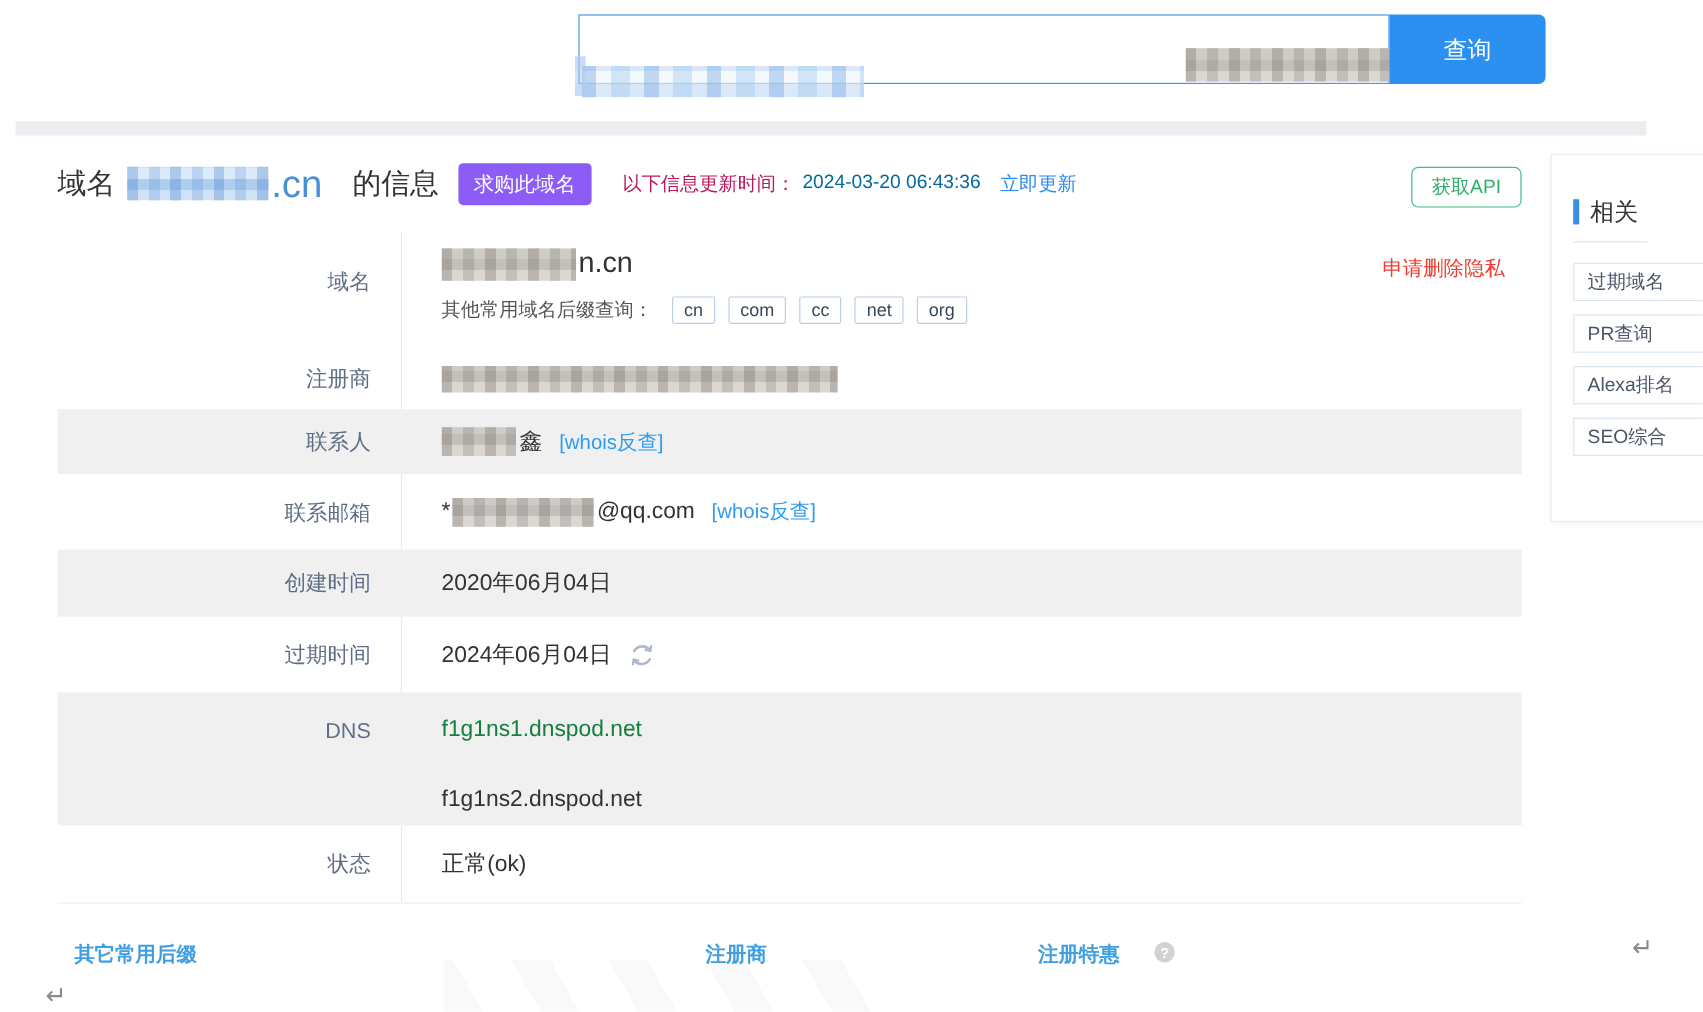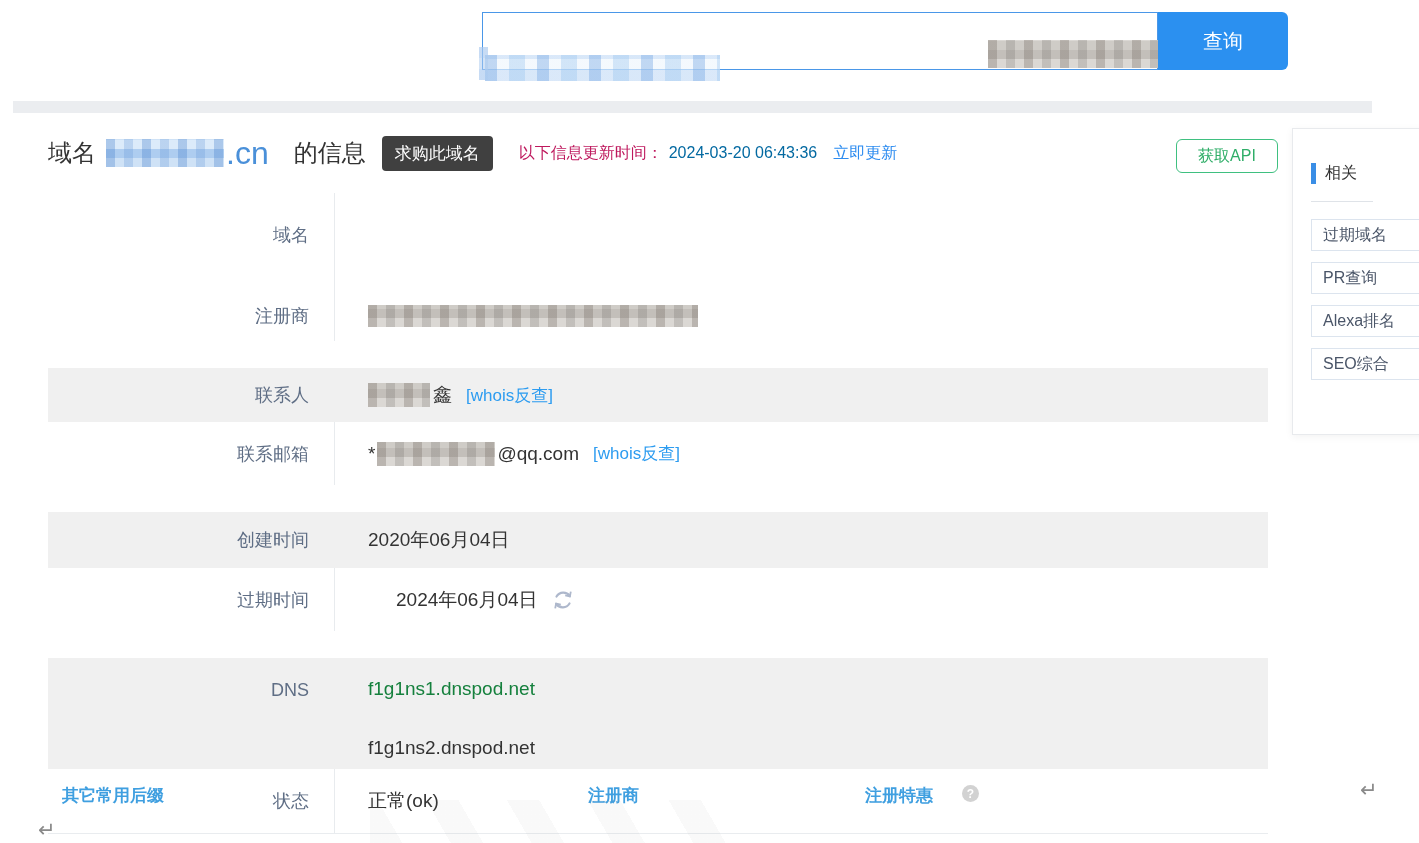--- a/index.html
+++ b/index.html
@@ -39,49 +39,49 @@
   .redacted-suggest { position:absolute; left:485px; top:55px; width:235px; height:26px; }
   .caret-strip { position:absolute; left:479px; top:47px; width:9px; height:33px; opacity:.7; }
   
   .band { position:absolute; left:13px; top:101px; width:1359px; height:12px; background:#ebedf0; }
   
   .page-header { position:absolute; left:48px; top:134px; height:38px; display:flex; align-items:center; }
   .page-header .t { font-size:24px; color:#333; }
   .page-header .tld { font-size:32px; color:#4a90d9; }
   .redacted-domain-h { width:118px; height:28px; margin:0 2px 0 10px; }
   .buy-btn {
-    margin-left:16px; background:#404040; color:#fff; font-size:17px;
+    margin-left:16px; background:#8b5cf6; color:#fff; font-size:17px;
     padding:6px 13px; border:none; border-radius:4px; cursor:pointer; white-space:nowrap;
   }
   .upd { margin-left:26px; font-size:16px; color:#be185d; white-space:nowrap; }
   .upd-time { margin-left:6px; font-size:16px; color:#0369a1; }
   .upd-link { margin-left:16px; font-size:16px; color:#2d8cf0; text-decoration:none; cursor:pointer; }
   .api-btn {
-    position:absolute; left:1176px; top:139px; width:102px; height:34px;
+    position:absolute; left:1176px; top:139px; width:92px; height:34px;
     background:#fff; border:1px solid #3fc080; border-radius:6px;
     color:#2fae68; font-size:16px; display:flex; align-items:center; justify-content:center; cursor:pointer;
   }
   
   .sidebar {
     position:absolute; left:1292px; top:128px; width:163px; height:307px;
     background:#fff; border:1px solid #e8eaed; box-shadow:0 2px 8px rgba(0,0,0,.05);
   }
   .sb-title { position:absolute; left:18px; top:34px; display:flex; align-items:center; }
   .sb-bar { width:5px; height:21px; background:#3a8ee6; margin-right:9px; }
-  .sb-title span { font-size:16px; color:#333; }
+  .sb-title span { font-size:20px; color:#333; }
   .sb-line { position:absolute; left:18px; top:72px; width:62px; height:1px; background:#dfe3e8; }
   .sb-item {
     position:absolute; left:18px; width:160px; height:32px;
     border:1px solid #dce4ee; background:#fff; color:#4a5568; font-size:16px;
     display:flex; align-items:center; padding-left:11px; cursor:pointer; white-space:nowrap;
   }
   
   .info-table { position:absolute; left:48px; top:193px; width:1220px; border-bottom:1px solid #e9ecef; }
   .row { display:flex; background:#fff; }
-  .row.gray { background:#f0f0f0;margin-top:27px; }
+  .row.gray { background:#f0f0f0; }
   .cell-label {
     width:287px; flex:none; padding-right:25px; border-right:1px solid #e8ebee;
     display:flex; align-items:center; justify-content:flex-end;
     font-size:18px; color:#5f6e85;
   }
   .row.gray .cell-label { border-right-color:transparent; }
   .cell-value { flex:1; padding-left:33px; position:relative; display:flex; align-items:center; font-size:19px; color:#333; }
   .r-domain { height:97px; }
   .r-domain .cell-label { align-items:flex-start; padding-top:30px; }
   .r-domain .cell-value { display:block; }
@@ -95,21 +95,21 @@
   }
   .sfx:first-of-type { margin-left:16px; }
   .r-registrar { height:51px; }
   .redacted-registrar { width:330px; height:22px; }
   .r-contact { height:54px; }
   .redacted-contact { width:62px; height:24px; margin-right:3px; }
   .r-email { height:63px; }
   .redacted-email { width:118px; height:24px; margin:0 2px; }
   .whois-link { margin-left:14px; font-size:17px; color:#2d9cf0; text-decoration:none; cursor:pointer; }
   .r-created { height:56px; }
-  .r-expires { height:63px;gap:28px; }
+  .r-expires { height:63px; }
   .refresh-ic { margin-left:14px; width:22px; height:22px; cursor:pointer; }
   .r-dns { height:111px; }
   .r-dns .cell-label { align-items:flex-start; padding-top:22px; }
   .r-dns .cell-value { display:block; }
   .dns-line1 { margin-top:20px; font-size:19px; color:#15803d; }
   .dns-line2 { margin-top:37px; font-size:19px; color:#333; }
   .r-status { height:64px; }
   
   .foot-link { position:absolute; top:784px; font-size:17px; font-weight:bold; color:#3f9fe0; text-decoration:none; cursor:pointer; }
   .fl-1 { left:62px; } .fl-2 { left:588px; } .fl-3 { left:865px; }
@@ -159,20 +159,35 @@
   <div class="sb-item" style="top:90px;">过期域名</div>
   <div class="sb-item" style="top:133px;">PR查询</div>
   <div class="sb-item" style="top:176px;">Alexa排名</div>
   <div class="sb-item" style="top:219px;">SEO综合</div>
 </div>
 
 <div class="info-table">
 
   <div class="row r-domain">
     <div class="cell-label">域名</div>
+    <div class="cell-value">
+      <div class="domain-line">
+        <span class="mosaic mosaic-gray redacted-domain-v"></span>
+        <span>n.cn</span>
+      </div>
+      <a class="privacy-link">申请删除隐私</a>
+      <div class="suffix-line">
+        <span>其他常用域名后缀查询：</span>
+        <button class="sfx">cn</button>
+        <button class="sfx">com</button>
+        <button class="sfx">cc</button>
+        <button class="sfx">net</button>
+        <button class="sfx">org</button>
+      </div>
+    </div>
   </div>
 
   <div class="row r-registrar">
     <div class="cell-label">注册商</div>
     <div class="cell-value">
       <span class="mosaic mosaic-gray redacted-registrar"></span>
     </div>
   </div>
 
   <div class="row gray r-contact">

